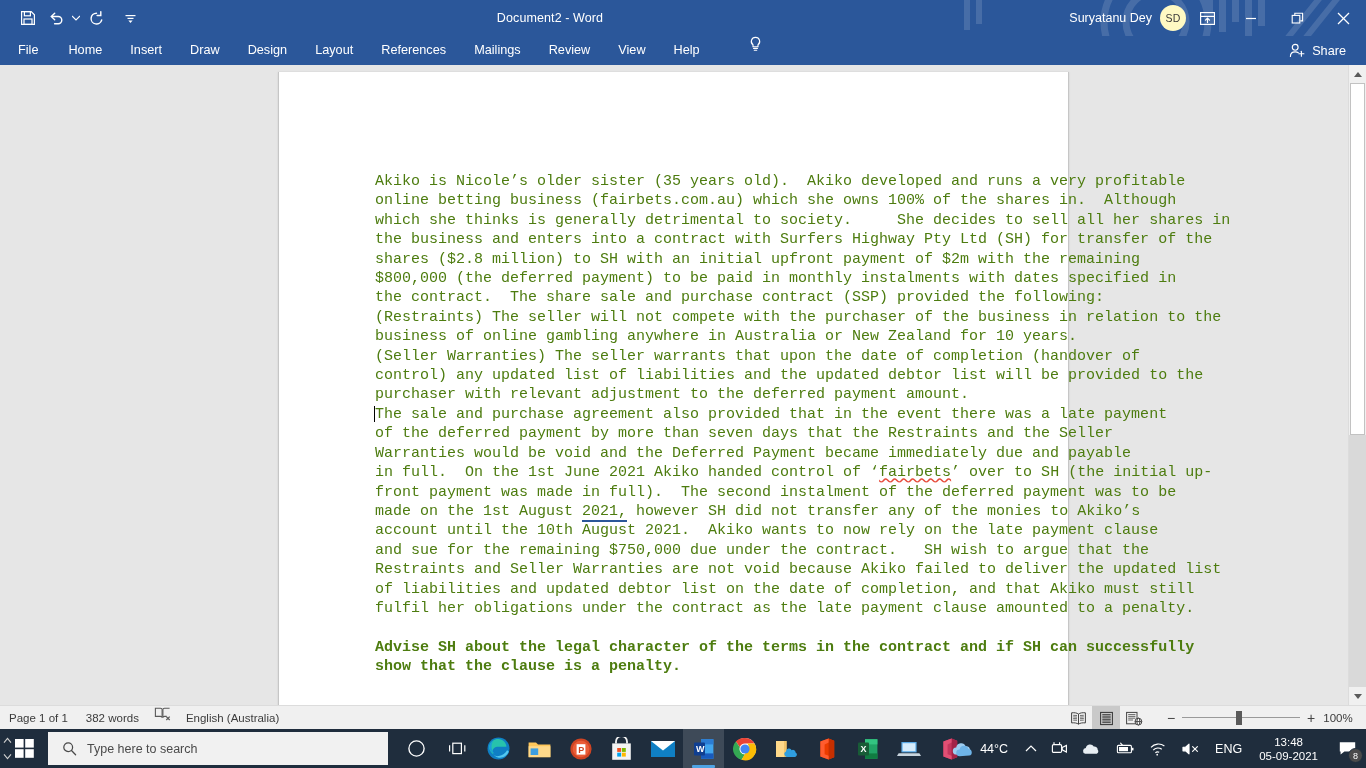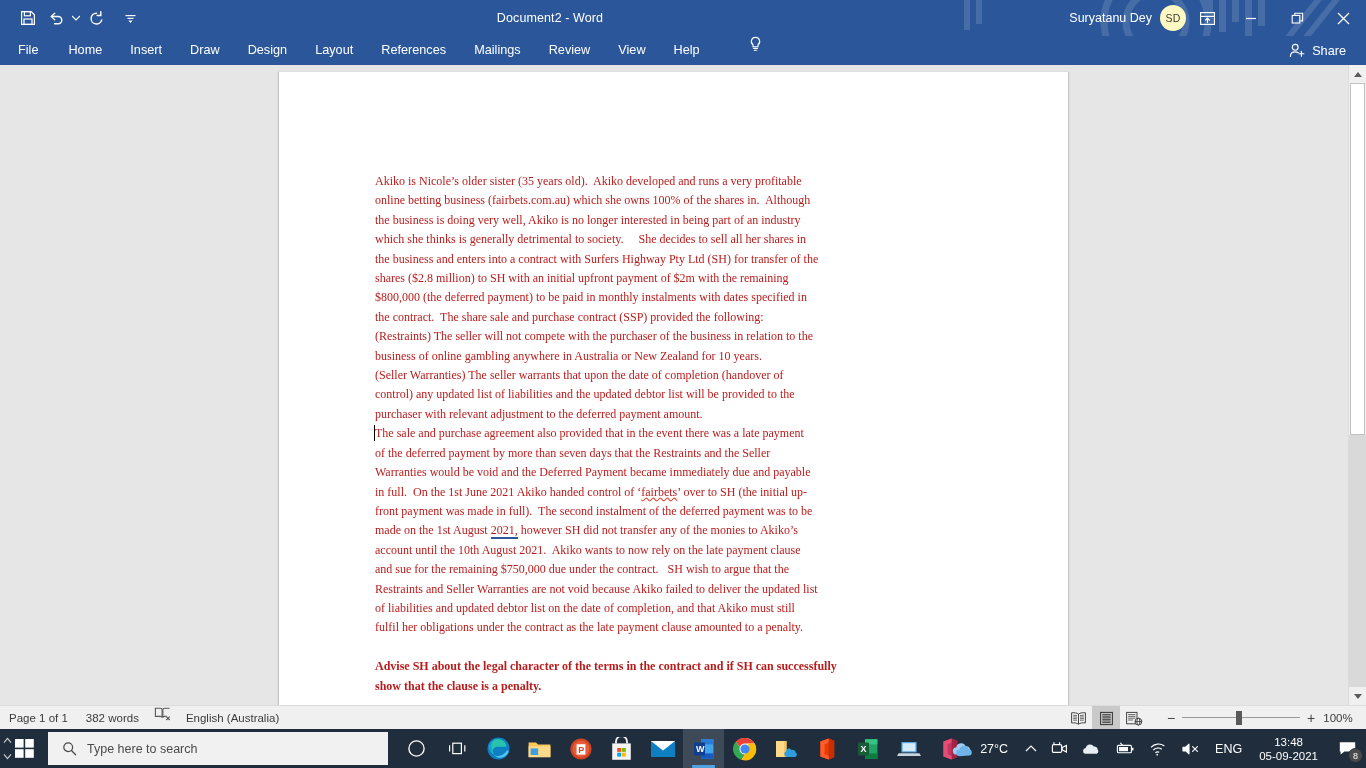--- a/index.html
+++ b/index.html
@@ -63,22 +63,22 @@
     position:absolute; left:0; top:65px; width:1348px; height:640px;
     background:#e6e6e6; overflow:hidden;
   }
   .page {
     position:absolute; left:278px; top:7px; width:791px; height:706px;
     background:#fff; border:1px solid #c6c6c6; border-top:none;
     box-shadow:0 0 2px rgba(0,0,0,.10);
   }
   .pagebody {
     position:absolute; left:96px; top:100px; width:600px;
-    font-family:Liberation Serif, serif;
-    font-size:12px; line-height:19.4px; color:#b91c1c;
+    font-family:Liberation Mono, monospace;
+    font-size:15px; line-height:19.4px; color:#4d7c0f;
   }
   .pline { white-space:pre; }
   .pline.first-cursor { position:relative; }
   .pline.first-cursor::before {
     content:""; position:absolute; left:-1.5px; top:1px; width:1px; height:16px; background:#000;
   }
   .para-gap { height:19.4px; }
   .bold-q { font-weight:bold; }
   .sp-err {
     text-decoration: underline wavy #e74c3c;
@@ -300,21 +300,20 @@
       <span>Share</span>
     </div>
   </div>
 
   <div class="canvas">
     <div class="page">
       <div class="pagebody">
 
         <div class="pline">Akiko is Nicole’s older sister (35 years old).  Akiko developed and runs a very profitable</div>
         <div class="pline">online betting business (fairbets.com.au) which she owns 100% of the shares in.  Although</div>
-        <div class="pline">the business is doing very well, Akiko is no longer interested in being part of an industry</div>
         <div class="pline">which she thinks is generally detrimental to society.     She decides to sell all her shares in</div>
         <div class="pline">the business and enters into a contract with Surfers Highway Pty Ltd (SH) for transfer of the</div>
         <div class="pline">shares ($2.8 million) to SH with an initial upfront payment of $2m with the remaining</div>
         <div class="pline">$800,000 (the deferred payment) to be paid in monthly instalments with dates specified in</div>
         <div class="pline">the contract.  The share sale and purchase contract (SSP) provided the following:</div>
         <div class="pline">(Restraints) The seller will not compete with the purchaser of the business in relation to the</div>
         <div class="pline">business of online gambling anywhere in Australia or New Zealand for 10 years.</div>
         <div class="pline">(Seller Warranties) The seller warrants that upon the date of completion (handover of</div>
         <div class="pline">control) any updated list of liabilities and the updated debtor list will be provided to the</div>
         <div class="pline">purchaser with relevant adjustment to the deferred payment amount.</div>
@@ -552,21 +551,21 @@
     </div>
 
     <div class="tray">
       <div class="weather">
         <span>
           <svg width="22" height="16" viewBox="0 0 22 16">
             <path d="M5.6 13.6a3.6 3.6 0 0 1-.4-7.2 5 5 0 0 1 9.5-1.2 3.9 3.9 0 0 1 1.6 7.6z" fill="#9ecdf0"></path>
             <path d="M8.6 15.2a3.4 3.4 0 0 1 0-6.8 4.6 4.6 0 0 1 8.8-.5 3.4 3.4 0 0 1 .8 6.7z" fill="#6eb4e8"></path>
           </svg>
         </span>
-        <span>27°C</span>
+        <span>44°C</span>
       </div>
       <div class="tray-item" title="Show hidden icons">
         <svg width="12" height="9" viewBox="0 0 12 9" fill="none" stroke="#ffffff" stroke-width="1.2">
             <path d="M1 7l5-5 5 5"></path>
           </svg>
       </div>
       <div class="tray-item" title="Meet Now">
         <svg width="17" height="15" viewBox="0 0 17 15" fill="none" stroke="#ffffff" stroke-width="1.15">
           <rect x="1.4" y="3.6" width="9.2" height="7.8" rx="1.2"></rect>
           <path d="M11"></path>

